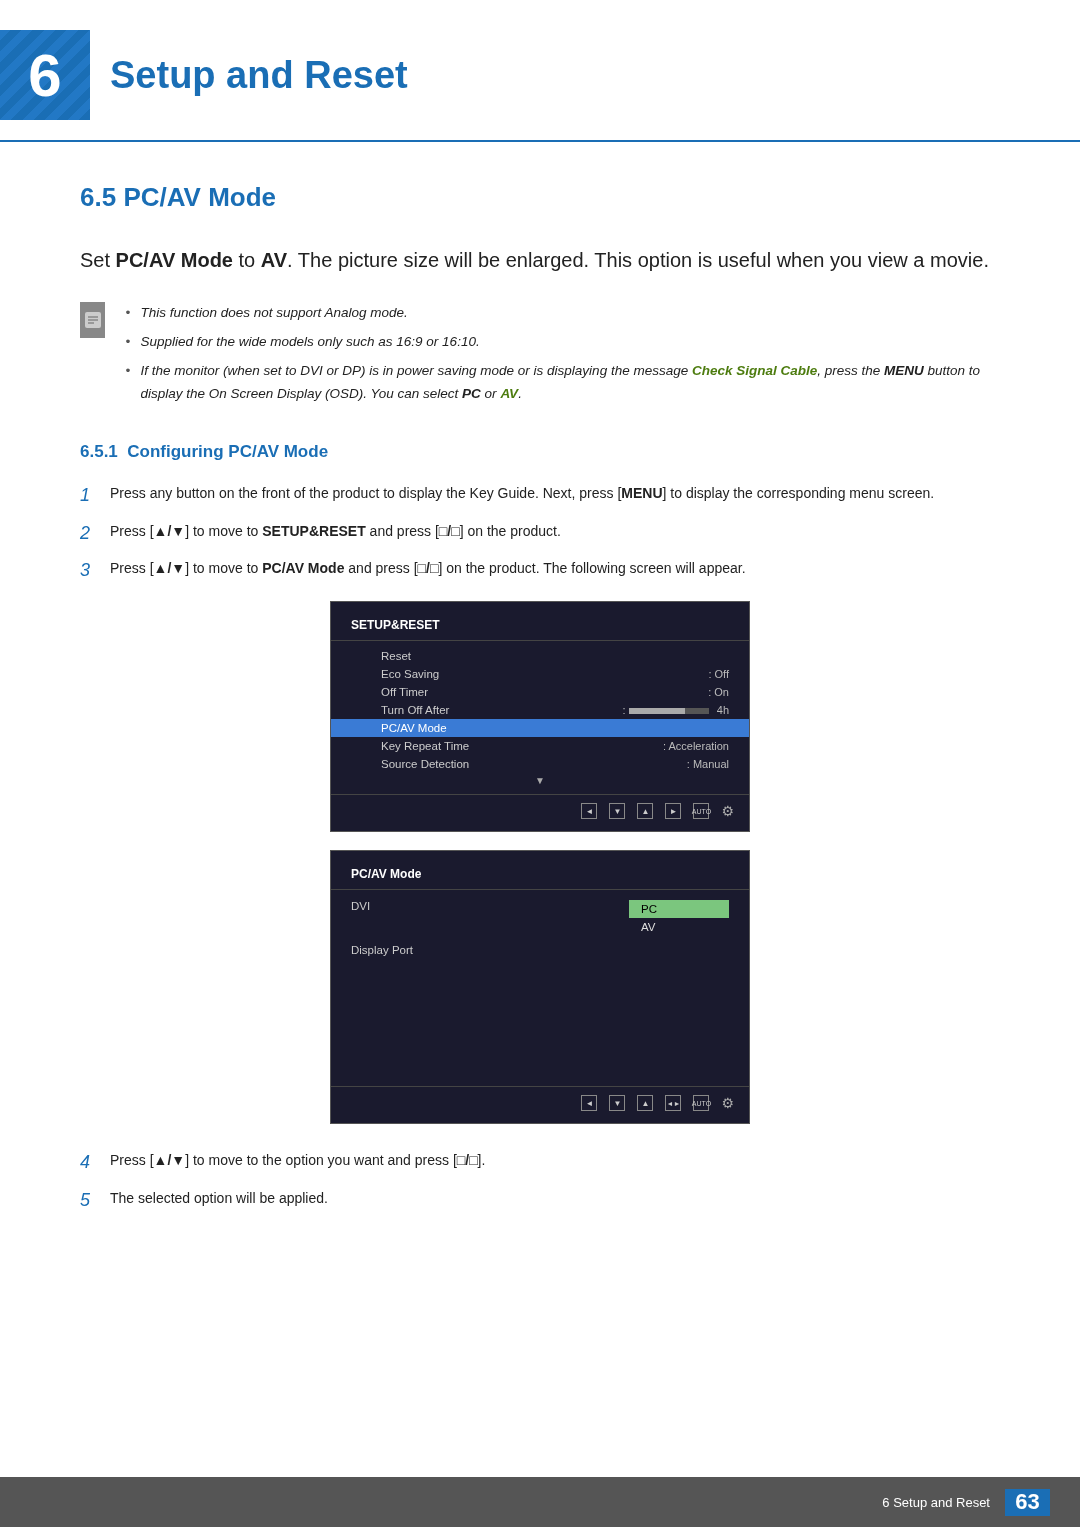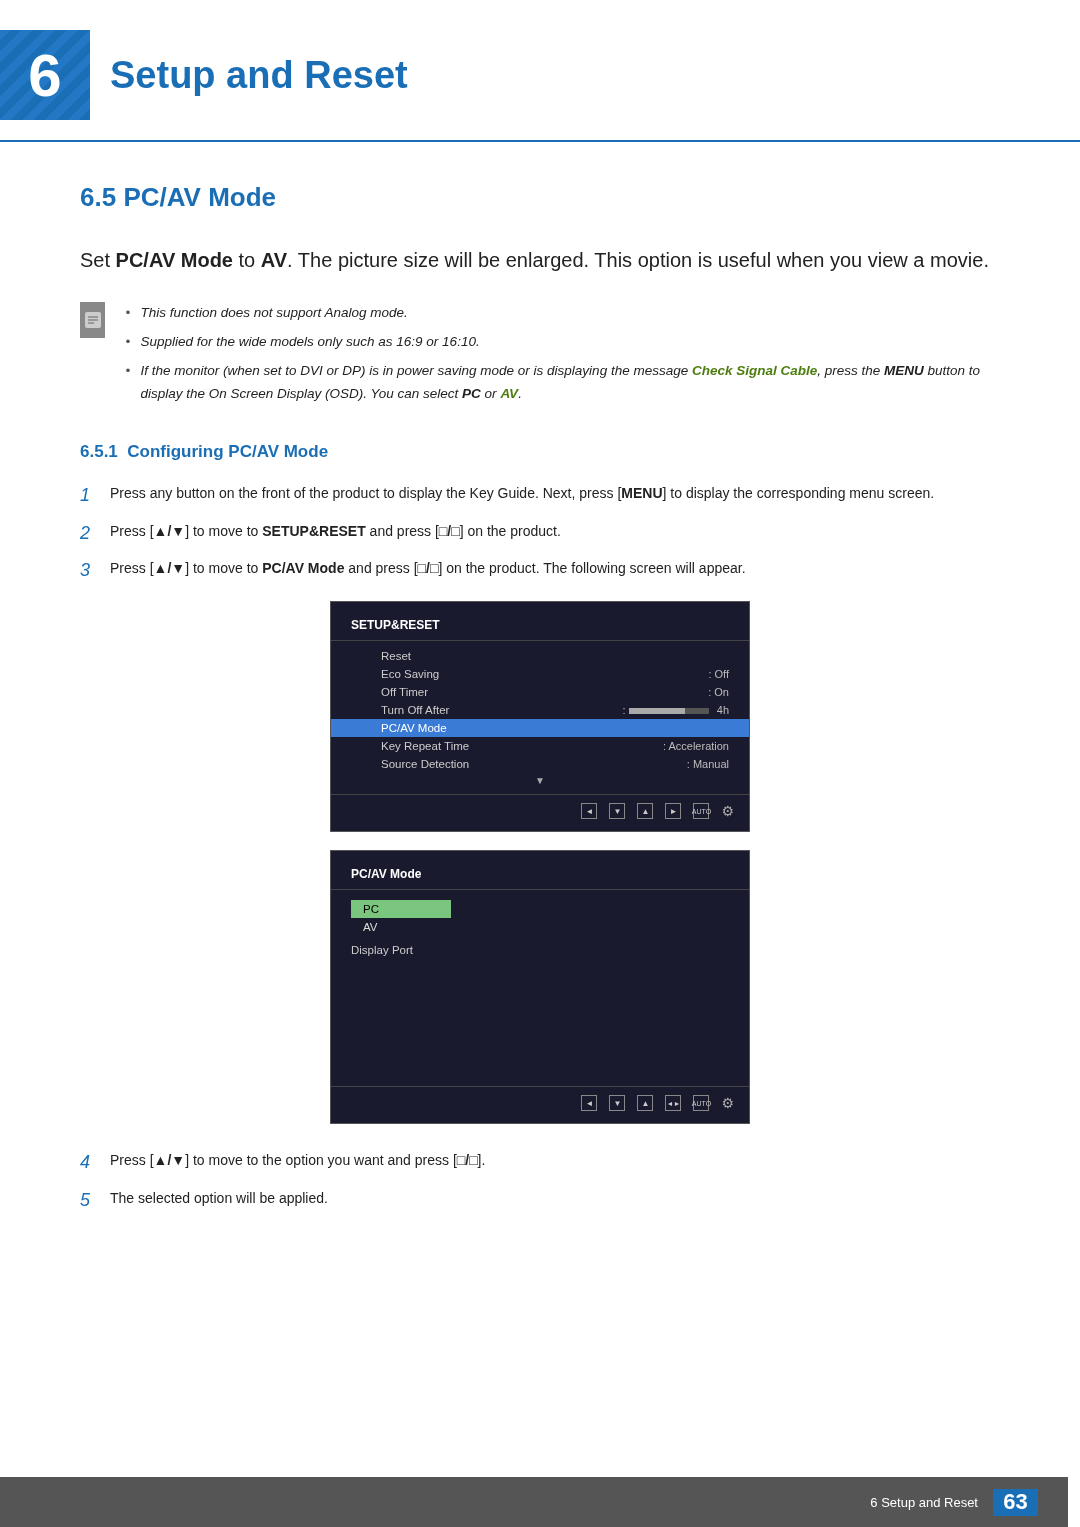--- a/index.html
+++ b/index.html
@@ -252,21 +252,21 @@
     .pcav-option.selected {
       background: #7bc67e;
       color: #000;
     }
 
     
     .page-footer {
       position: absolute;
       bottom: 0;
       left: 0;
-      right: 12px;
+      right: 0;
       height: 50px;
       background: #555;
       display: flex;
       align-items: center;
       justify-content: flex-end;
       padding: 0 30px;
       gap: 15px;
     }
     .footer-text {
       color: #fff;
@@ -404,20 +404,21 @@
         <div class="osd-btn">
           <div class="osd-btn-icon" style="font-size:7px;">AUTO</div>
         </div>
         <span class="osd-gear">⚙</span>
       </div>
     </div>
 
     <div class="osd-screen">
       <div class="osd-title-bar">PC/AV Mode</div>
       <div class="osd-pcav-row">
+        <span class="label">DVI</span>
         <div class="osd-pcav-options">
           <div class="pcav-option selected">PC</div>
           <div class="pcav-option">AV</div>
         </div>
       </div>
       <div class="osd-pcav-row">
         <span class="label">Display Port</span>
       </div>
       <div style="height: 120px;"></div>
       <div class="osd-bottom-bar">

